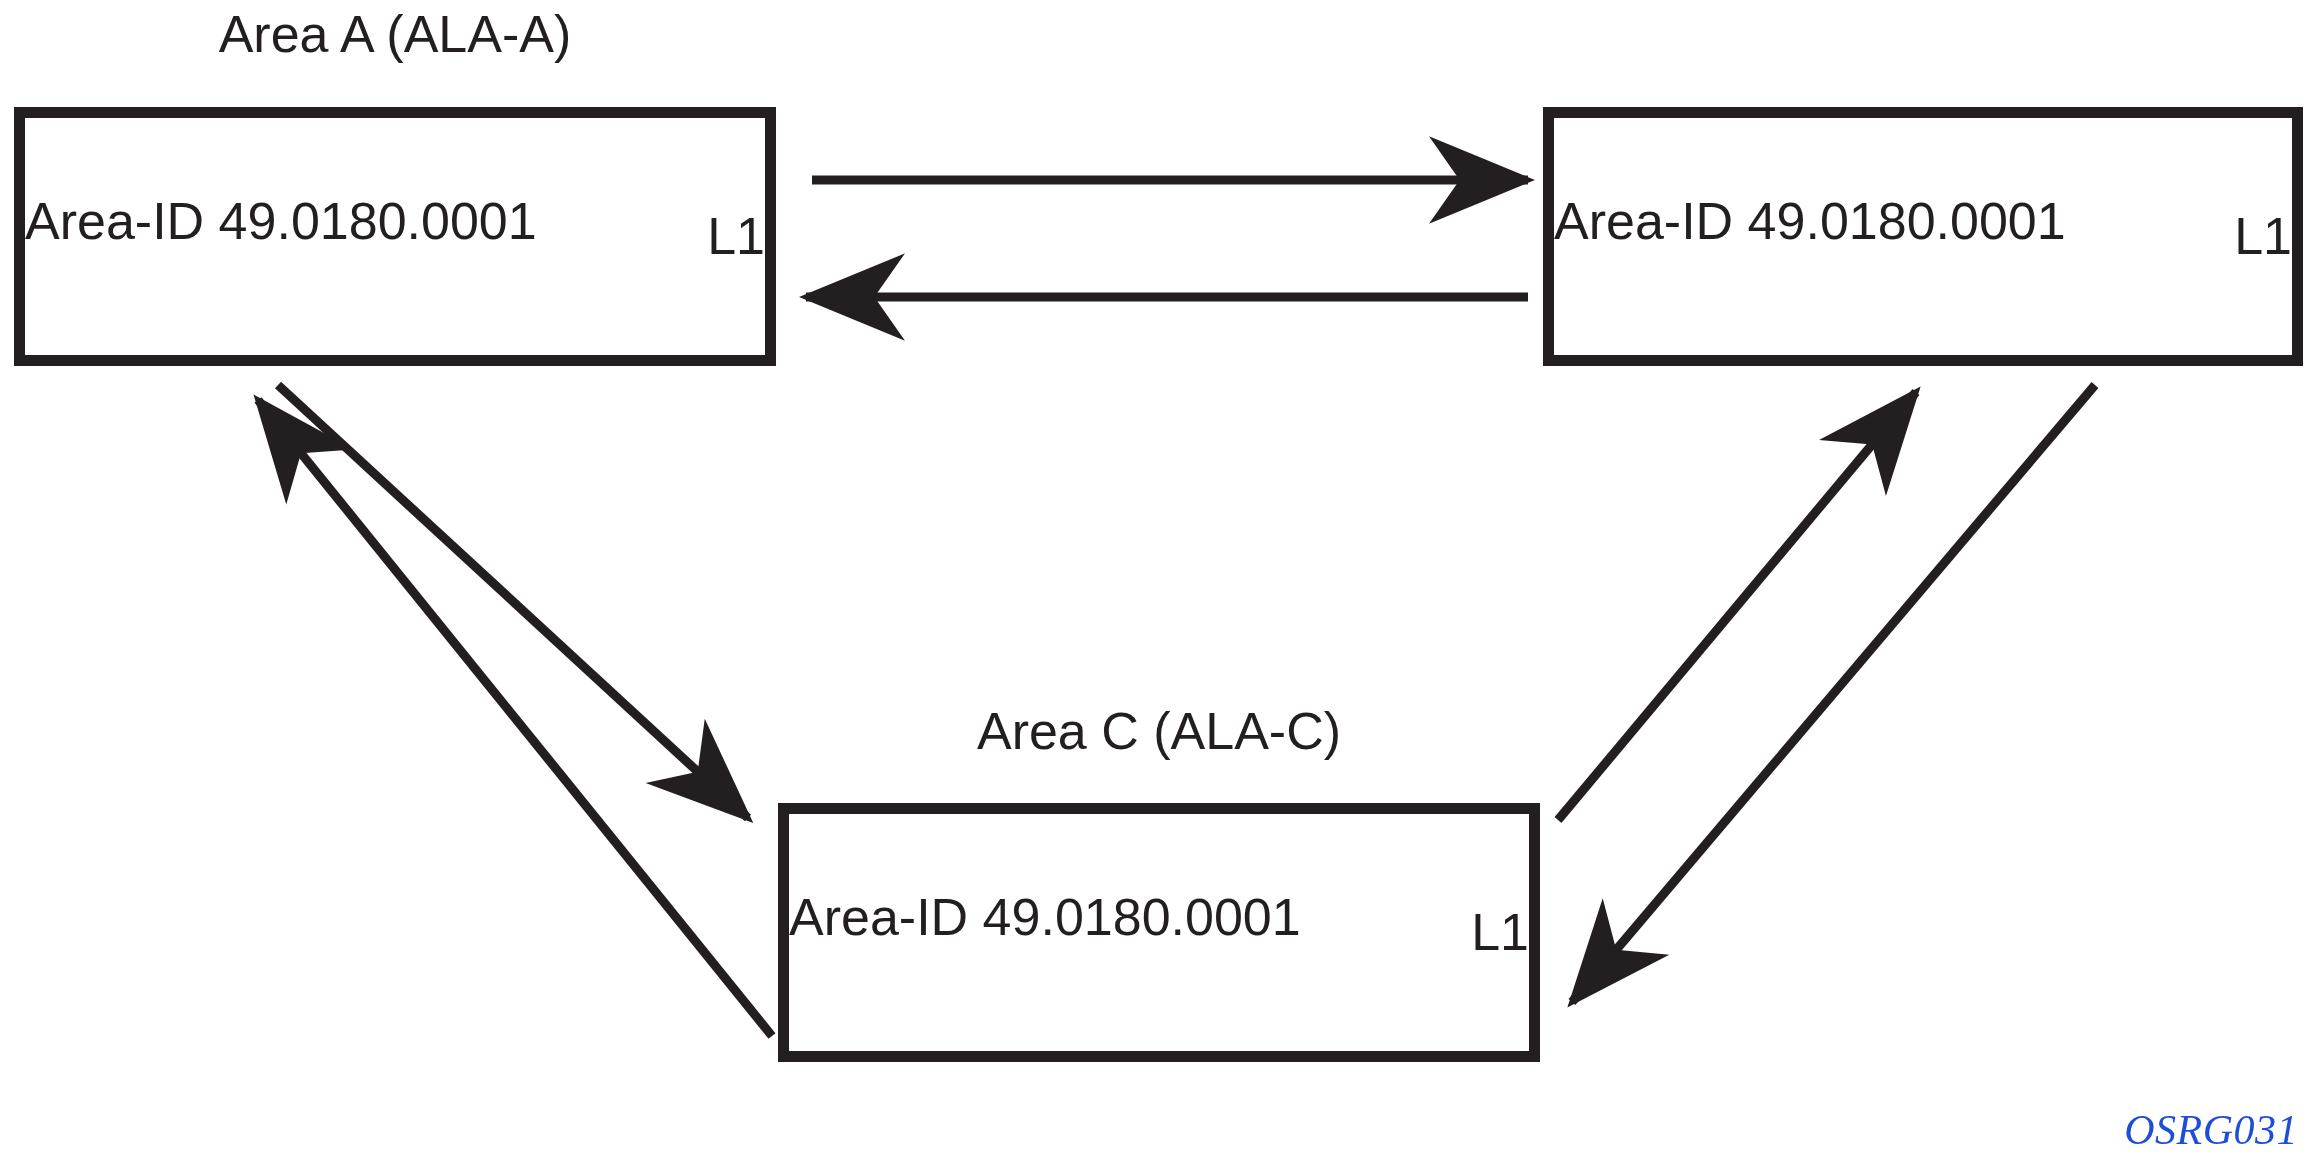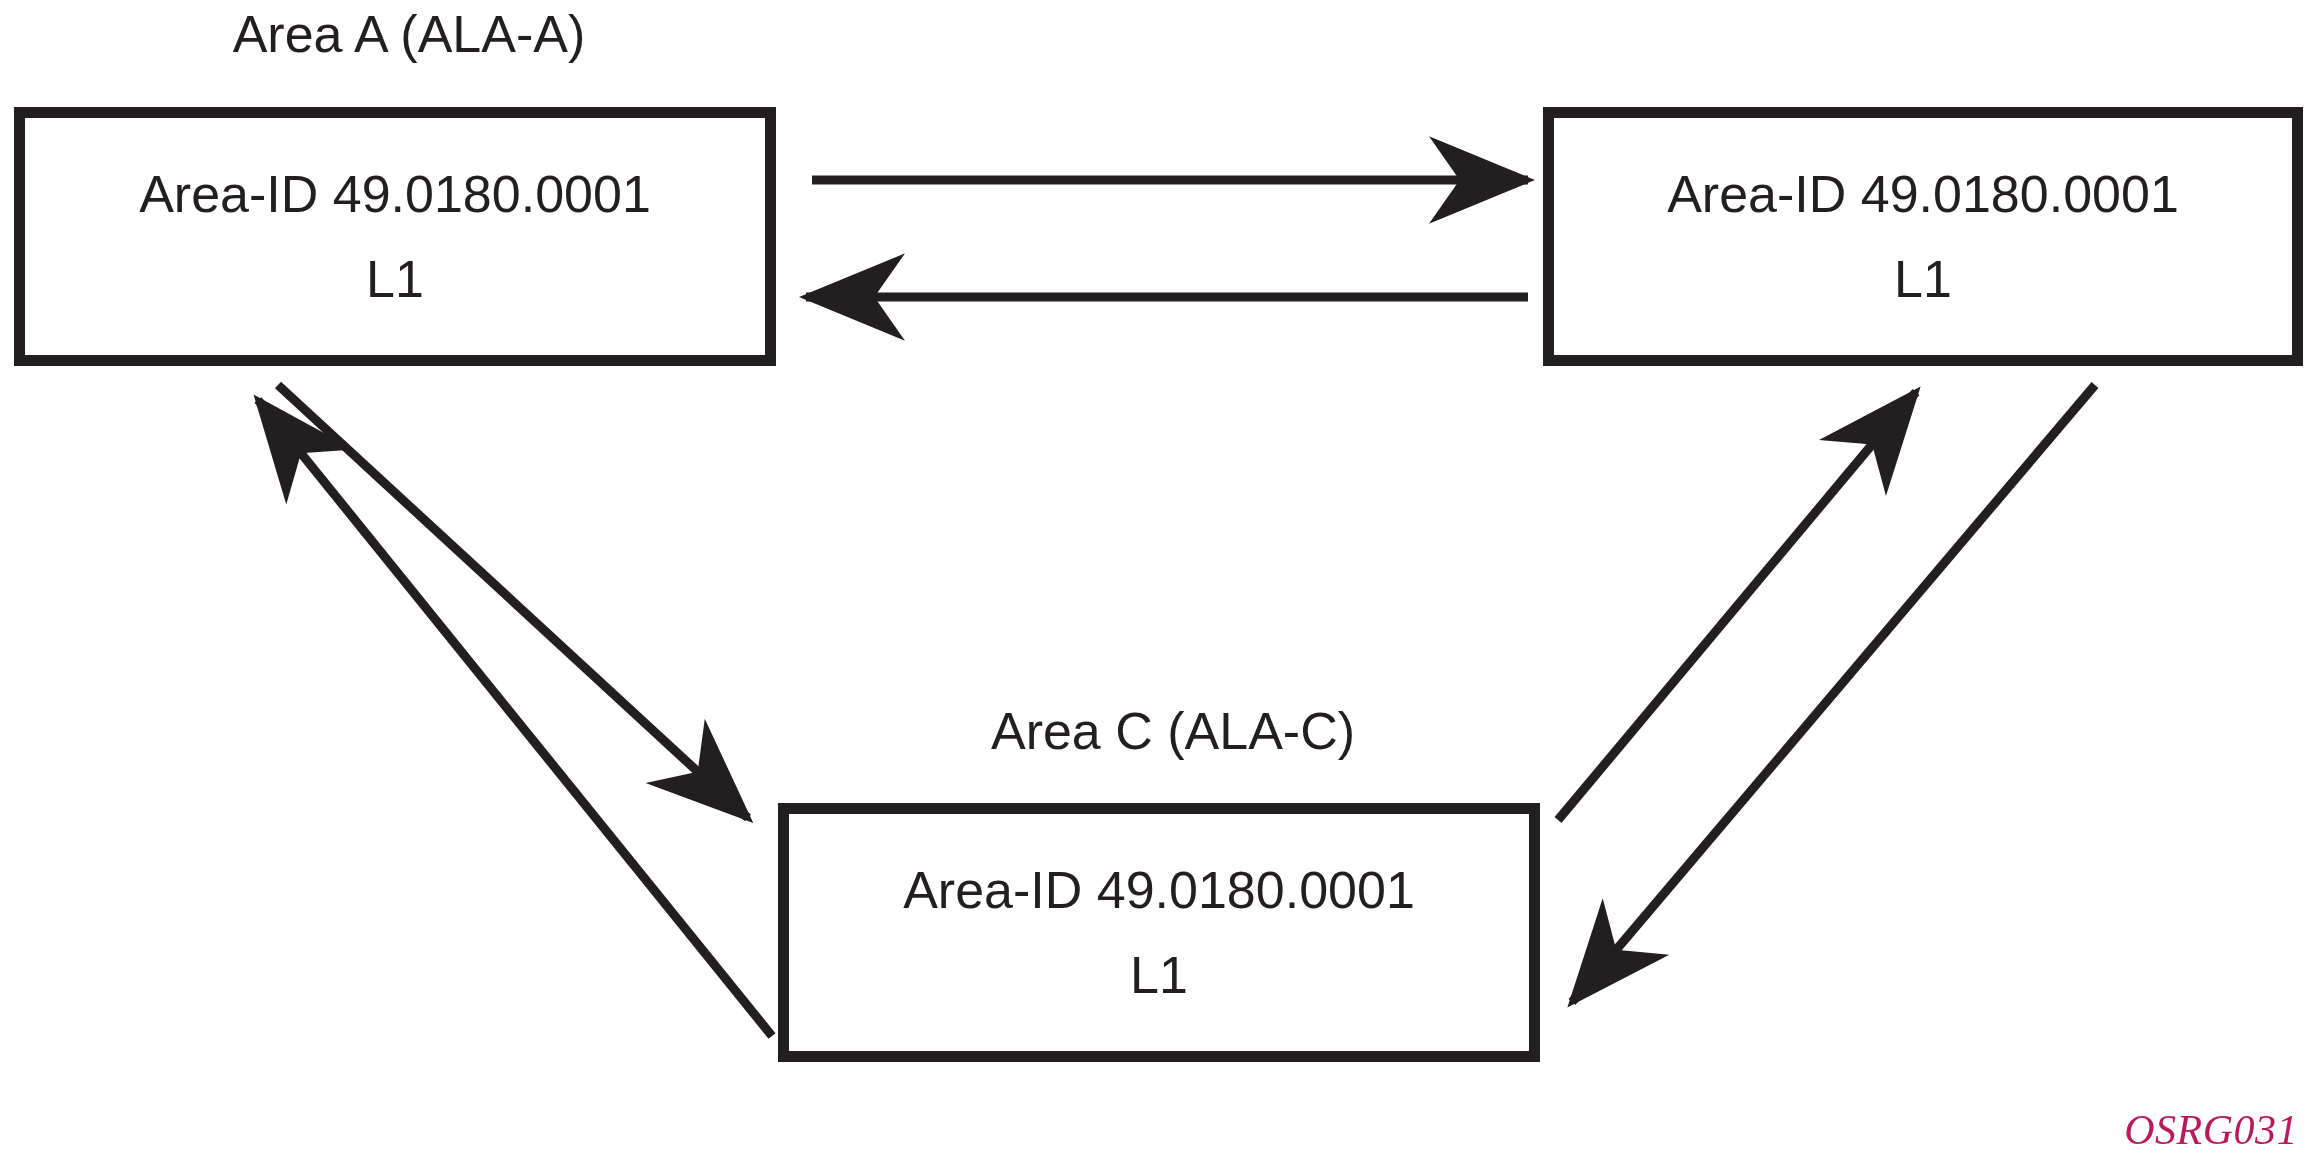--- a/index.html
+++ b/index.html
@@ -10,41 +10,40 @@
   #stage {
     position: relative;
     width: 2316px;
     height: 1172px;
     background: #ffffff;
     font-family: "Liberation Sans", sans-serif;
     overflow: hidden;
   }
   .area-group {
     position: absolute;
-    padding-left: 28px;
   }
   .area-caption {
     position: absolute;
     width: 100%;
     text-align: center;
     font-family: "Liberation Sans", sans-serif;
     font-size: 52px;
     color: #231f20;
     line-height: 1;
     white-space: nowrap;
   }
   .area-box {
     position: absolute;
     box-sizing: border-box;
     border: 11px solid #231f20;
     background: #ffffff;
     display: flex;
-    flex-direction: column;
+    flex-direction: row;
     align-items: center;
-    justify-content: center;
+    justify-content: space-between;
   }
   .area-line {
     font-family: "Liberation Sans", sans-serif;
     font-size: 52px;
     color: #231f20;
     line-height: 1.05;
     white-space: nowrap;
   }
   .area-line.first { margin-bottom: 30px; }
 
@@ -71,21 +70,21 @@
     height: 1172px;
     pointer-events: none;
   }
   #caption-code {
     position: absolute;
     right: 18px;
     bottom: 18px;
     font-family: "Liberation Serif", serif;
     font-style: italic;
     font-size: 42px;
-    color: #be185d;
+    color: #1d4ed8;
     letter-spacing: 0.5px;
   }
 </style>
 </head>
 <body>
 
 <div id="stage">
 
   <svg id="connectors" viewBox="0 0 2316 1172" xmlns="http://www.w3.org/2000/svg">
     <defs>

